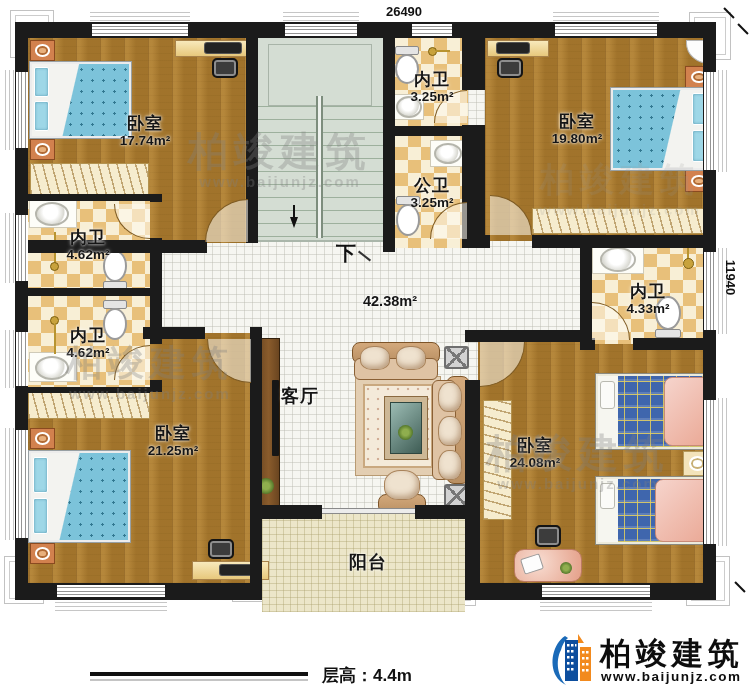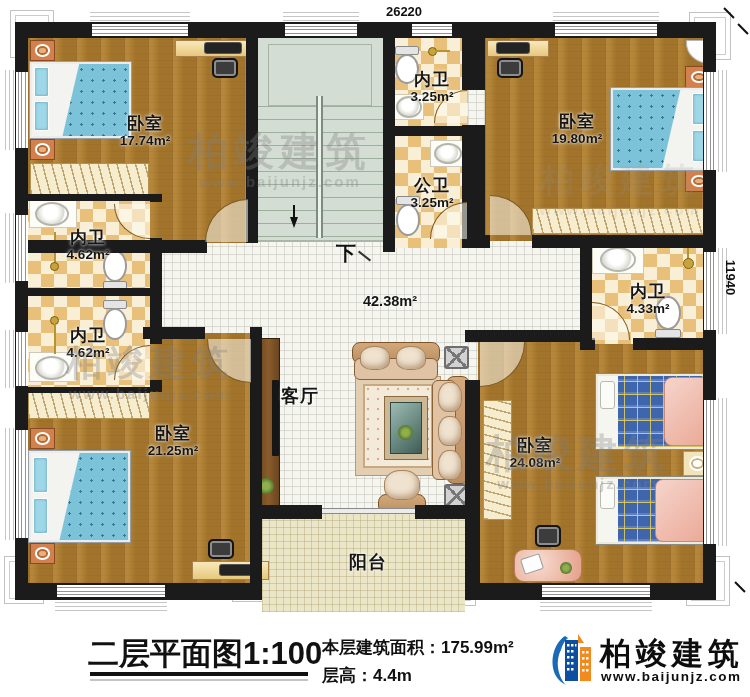--- a/index.html
+++ b/index.html
@@ -377,44 +377,42 @@
   </div>
   <div class="room-label" style="left:335px;top:294px;">
     <div class="rarea" style="font-size:14.5px;">42.38m²</div>
   </div>
   <div class="room-label" style="left:313px;top:553px;">
     <div class="rname big">阳台</div>
   </div>
   <div class="down-label" style="left:336px;top:240px;">下</div>
   <div class="down-stroke" style="left:357px;top:255px;"></div>
 
-  <div class="dim" style="left:364px;top:4px;width:80px;text-align:center;">26220</div>
+  <div class="dim" style="left:364px;top:4px;width:80px;text-align:center;">26490</div>
   <div class="dim" style="left:700px;top:270px;width:60px;text-align:center;transform:rotate(90deg);">11940</div>
 
   <div class="wm" style="left:130px;top:130px;width:300px;">
     <div class="wm-name">柏竣建筑</div>
     <div class="wm-url">www.baijunjz.com</div>
   </div>
   <div class="wm" style="left:15px;top:342px;width:270px;">
     <div class="wm-name" style="font-size:36px;">柏竣建筑</div>
     <div class="wm-url">www.baijunjz.com</div>
   </div>
   <div class="wm" style="left:428px;top:432px;width:300px;">
     <div class="wm-name">柏竣建筑</div>
     <div class="wm-url">www.baijunjz.com</div>
   </div>
   <div class="wm faint" style="left:500px;top:158px;width:240px;">
     <div class="wm-name" style="font-size:34px;">柏竣建筑</div>
     <div class="wm-url">www.baijunjz.com</div>
   </div>
 
-  <div class="fp-title" style="left:88px;top:633px;">二层平面图1:100</div>
   <div class="rule1" style="left:90px;top:672px;width:218px;height:4px;"></div>
   <div class="rule2" style="left:90px;top:679px;width:218px;height:2px;"></div>
-  <div class="info" style="left:322px;top:636px;">本层建筑面积：175.99m²</div>
   <div class="info" style="left:322px;top:664px;">层高：4.4m</div>
 
   <div class="abs" style="left:548px;top:631px;width:46px;height:58px;z-index:70;">
     <svg width="46" height="58" viewBox="0 0 46 58">
       <path d="M17 5 C5 13 1 32 8 45 C10 49 14 52 18 54 C10 46 7 30 13 19 C14 15 16 10 20 7 Z" fill="#1a6ab8"></path>
       <rect x="17" y="9" width="13" height="41" fill="#0d4e9e"></rect>
       <g fill="#ffffff">
         <rect x="19" y="13" width="2.5" height="2.5"></rect>
           <rect x="23" y="13" width="2.5" height="2.5"></rect>
           <rect x="27" y="13" width="1.5" height="2.5"></rect>

